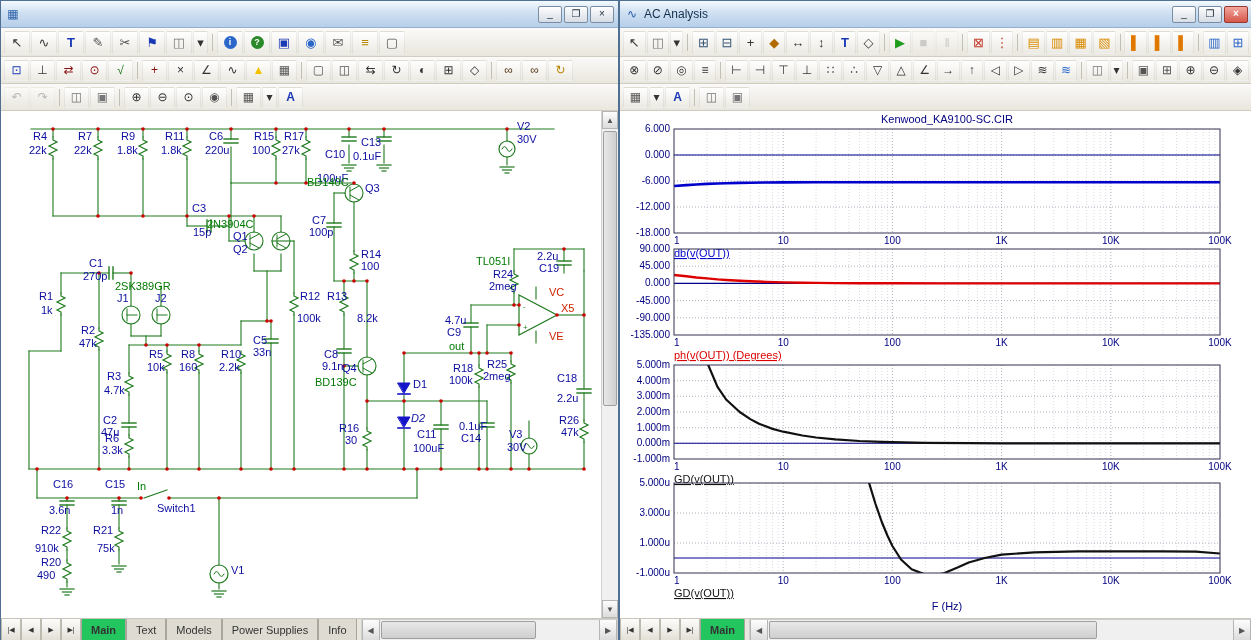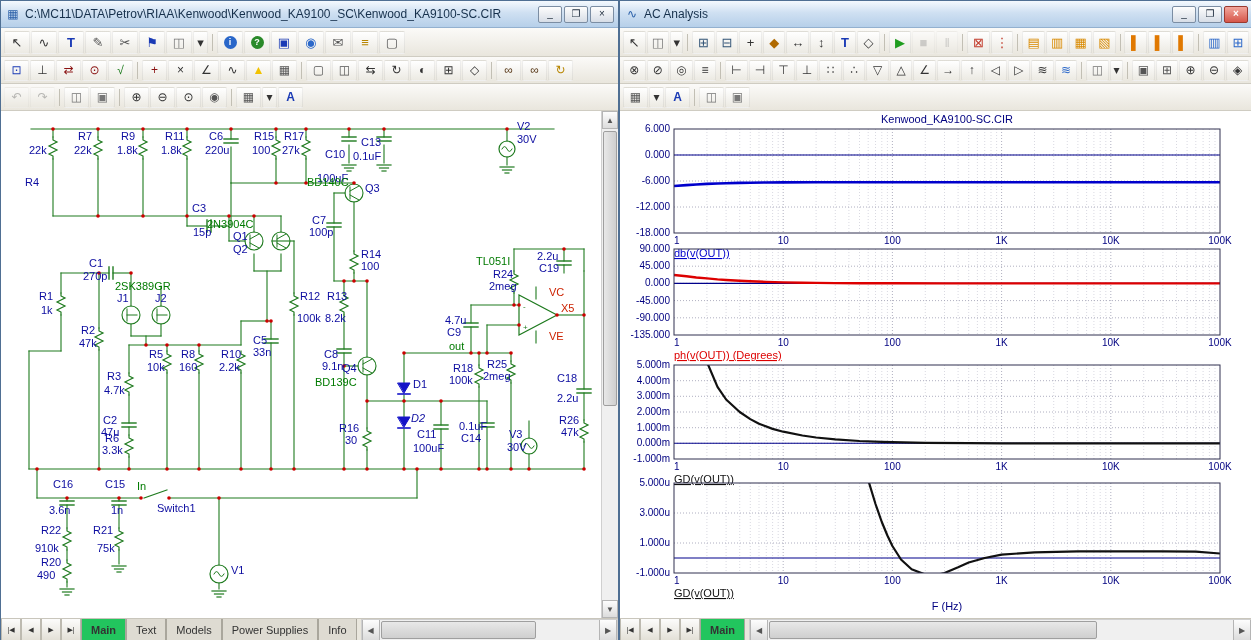--- a/index.html
+++ b/index.html
@@ -45,21 +45,20 @@
     border:1px solid #9f9f9f;border-radius:2px;}
 </style>
 </head>
 <body>
 
 <div id="root">
 
   <div class="window" id="win-left">
     <div class="titlebar">
       <span class="ticon">▦</span>
-      <span class="title">C:\MC11\DATA\Petrov\RIAA\Kenwood\Kenwood_KA9100_SC\Kenwood_KA9100-SC.CIR</span>
       <span class="win-btns">
         <span class="win-btn">_</span>
         <span class="win-btn">❐</span>
         <span class="win-btn">×</span>
       </span>
     </div>
     <div class="toolbar tb1" id="ltb1">
         <div class="tb-btn">
           <span style="color: rgb(51, 51, 51);">↖</span>
         </div>
@@ -520,21 +519,21 @@
               <circle cx="575" cy="348" r="1.8" fill="#cc0000" stroke="none"></circle>
               <circle cx="58" cy="377" r="1.8" fill="#cc0000" stroke="none"></circle>
               <circle cx="110" cy="377" r="1.8" fill="#cc0000" stroke="none"></circle>
               <circle cx="132" cy="377" r="1.8" fill="#cc0000" stroke="none"></circle>
               <circle cx="160" cy="377" r="1.8" fill="#cc0000" stroke="none"></circle>
               <circle cx="210" cy="377" r="1.8" fill="#cc0000" stroke="none"></circle>
             </g>
           </svg>
         </div>
       <div id="schlabels" class="schem-labels">
-          <span style="left: 24px; top: 19px; color: rgb(12, 12, 160); margin-top: 46px;">R4</span>
+          <span style="left: 32px; top: 19px; color: rgb(12, 12, 160);">R4</span>
           <span style="left: 28px; top: 33px; color: rgb(12, 12, 160);">22k</span>
           <span style="left: 77px; top: 19px; color: rgb(12, 12, 160);">R7</span>
           <span style="left: 73px; top: 33px; color: rgb(12, 12, 160);">22k</span>
           <span style="left: 120px; top: 19px; color: rgb(12, 12, 160);">R9</span>
           <span style="left: 116px; top: 33px; color: rgb(12, 12, 160);">1.8k</span>
           <span style="left: 164px; top: 19px; color: rgb(12, 12, 160);">R11</span>
           <span style="left: 160px; top: 33px; color: rgb(12, 12, 160);">1.8k</span>
           <span style="left: 208px; top: 19px; color: rgb(12, 12, 160);">C6</span>
           <span style="left: 204px; top: 33px; color: rgb(12, 12, 160);">220u</span>
           <span style="left: 253px; top: 19px; color: rgb(12, 12, 160);">R15</span>
@@ -568,21 +567,21 @@
           <span style="left: 154px; top: 181px; color: rgb(12, 12, 160);">J2</span>
           <span style="left: 38px; top: 179px; color: rgb(12, 12, 160);">R1</span>
           <span style="left: 40px; top: 193px; color: rgb(12, 12, 160);">1k</span>
           <span style="left: 548px; top: 175px; color: rgb(204, 34, 0);">VC</span>
           <span style="left: 560px; top: 191px; color: rgb(204, 34, 0);">X5</span>
           <span style="left: 80px; top: 213px; color: rgb(12, 12, 160);">R2</span>
           <span style="left: 78px; top: 226px; color: rgb(12, 12, 160);">47k</span>
           <span style="left: 299px; top: 179px; color: rgb(12, 12, 160);">R12</span>
           <span style="left: 296px; top: 201px; color: rgb(12, 12, 160);">100k</span>
           <span style="left: 326px; top: 179px; color: rgb(12, 12, 160);">R13</span>
-          <span style="left: 324px; top: 201px; color: rgb(12, 12, 160);">8.2k</span>
+          <span style="left: 312px; top: 201px; color: rgb(12, 12, 160); padding-left: 44px;">8.2k</span>
           <span style="left: 492px; top: 157px; color: rgb(12, 12, 160);">R24</span>
           <span style="left: 488px; top: 169px; color: rgb(12, 12, 160);">2meg</span>
           <span style="left: 252px; top: 223px; color: rgb(12, 12, 160);">C5</span>
           <span style="left: 252px; top: 235px; color: rgb(12, 12, 160);">33n</span>
           <span style="left: 323px; top: 237px; color: rgb(12, 12, 160);">C8</span>
           <span style="left: 321px; top: 249px; color: rgb(12, 12, 160);">9.1n</span>
           <span style="left: 444px; top: 203px; color: rgb(12, 12, 160);">4.7u</span>
           <span style="left: 446px; top: 215px; color: rgb(12, 12, 160);">C9</span>
           <span style="left: 448px; top: 229px; color: rgb(0, 122, 0);">out</span>
           <span style="left: 341px; top: 251px; color: rgb(12, 12, 160);">Q4</span>

